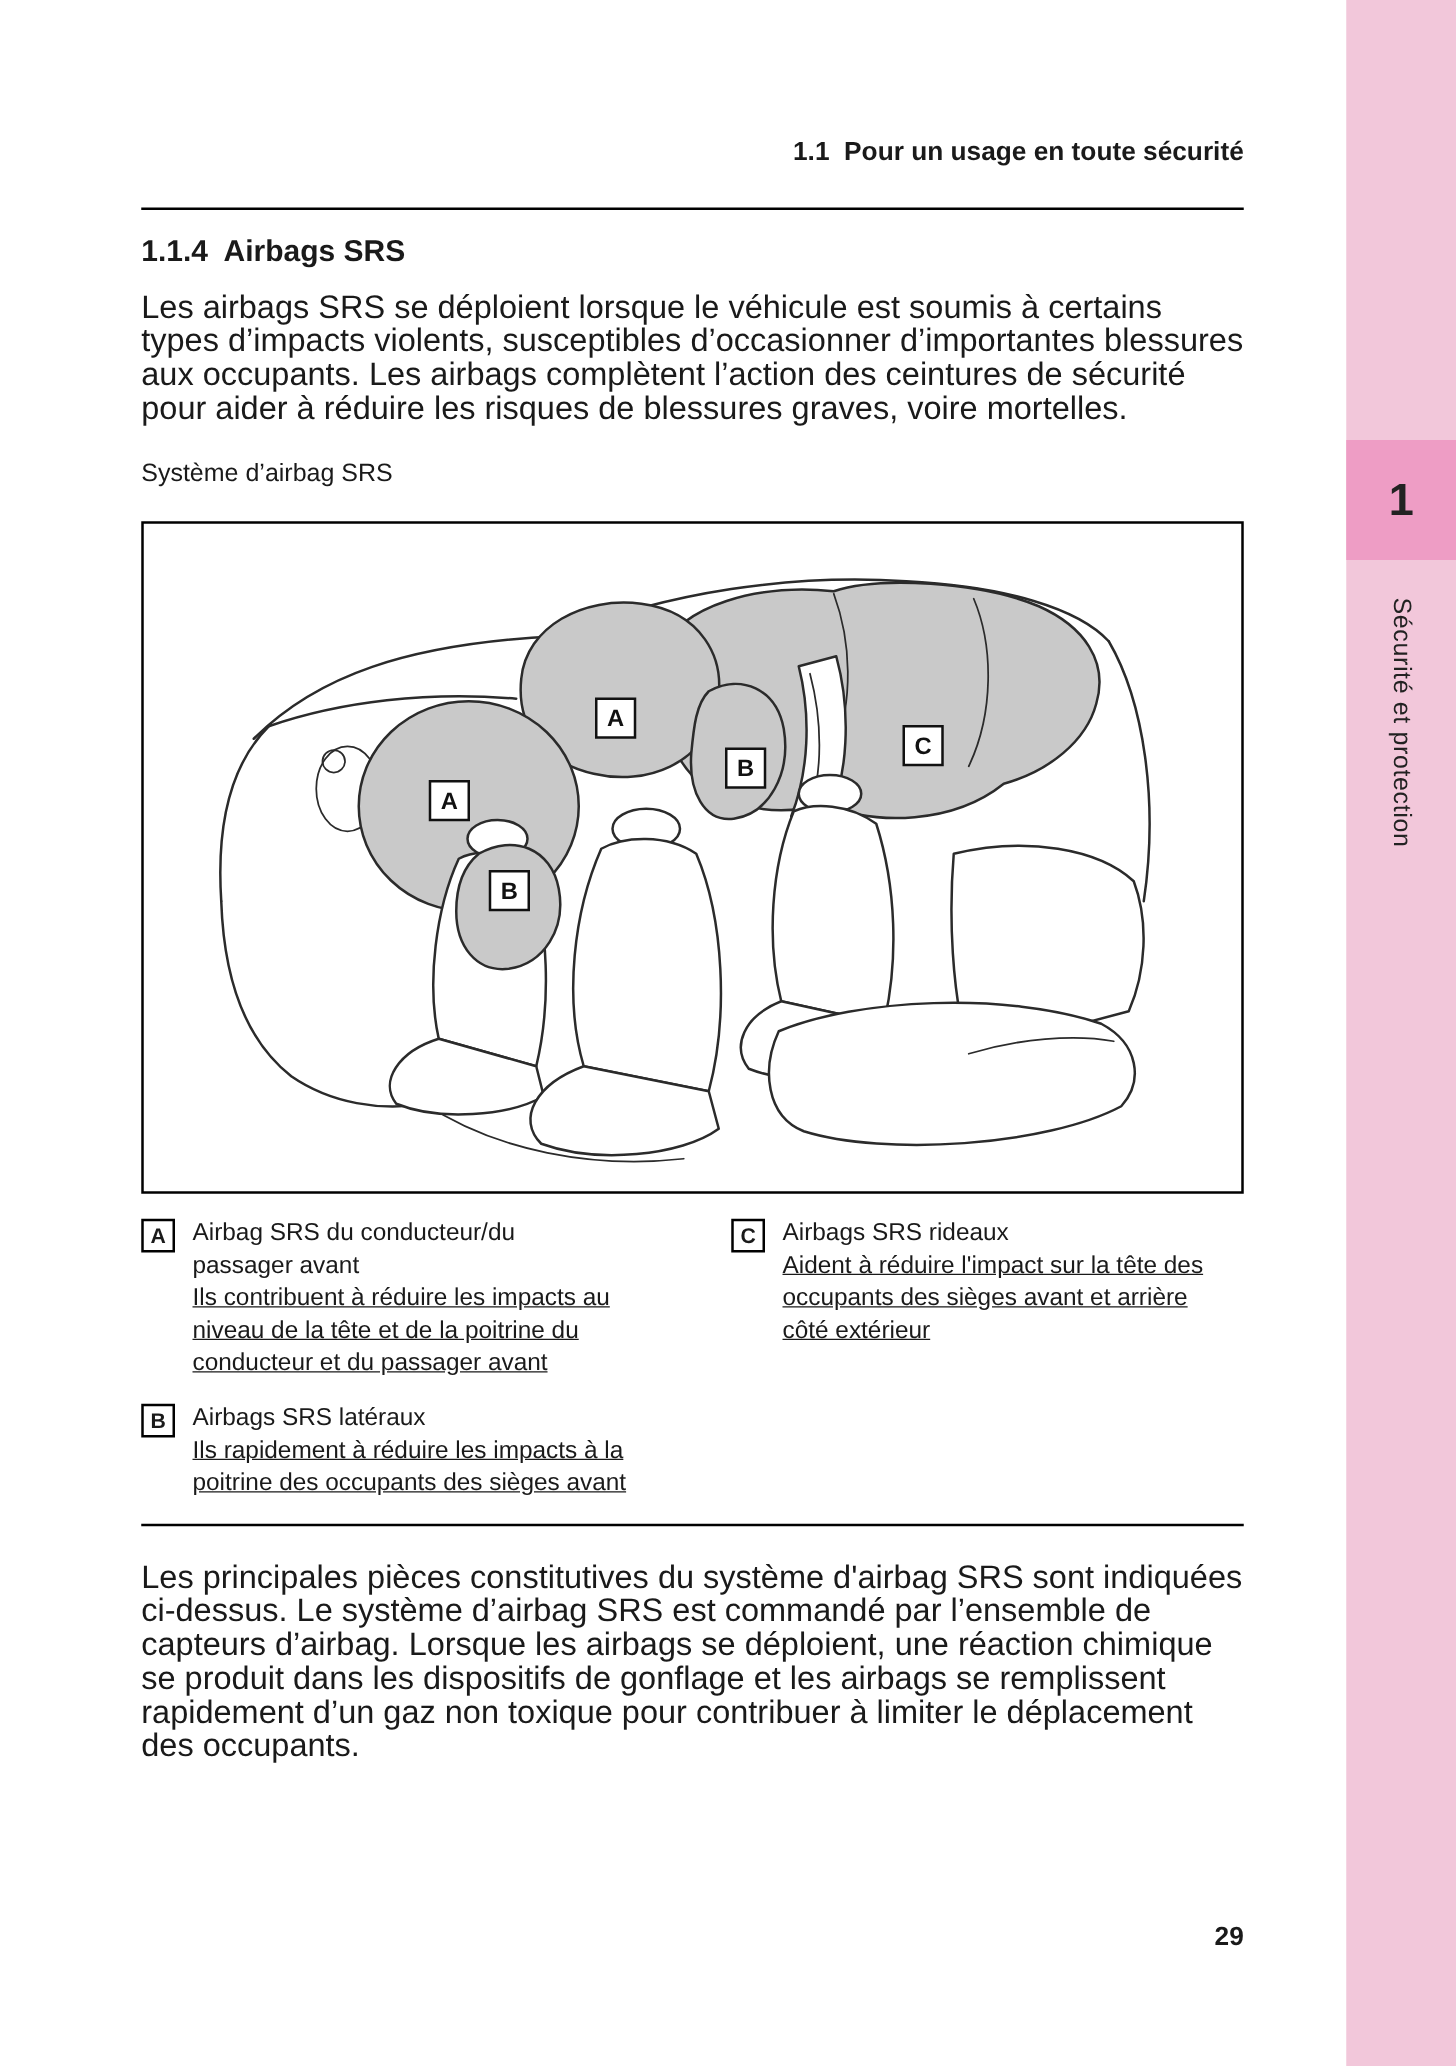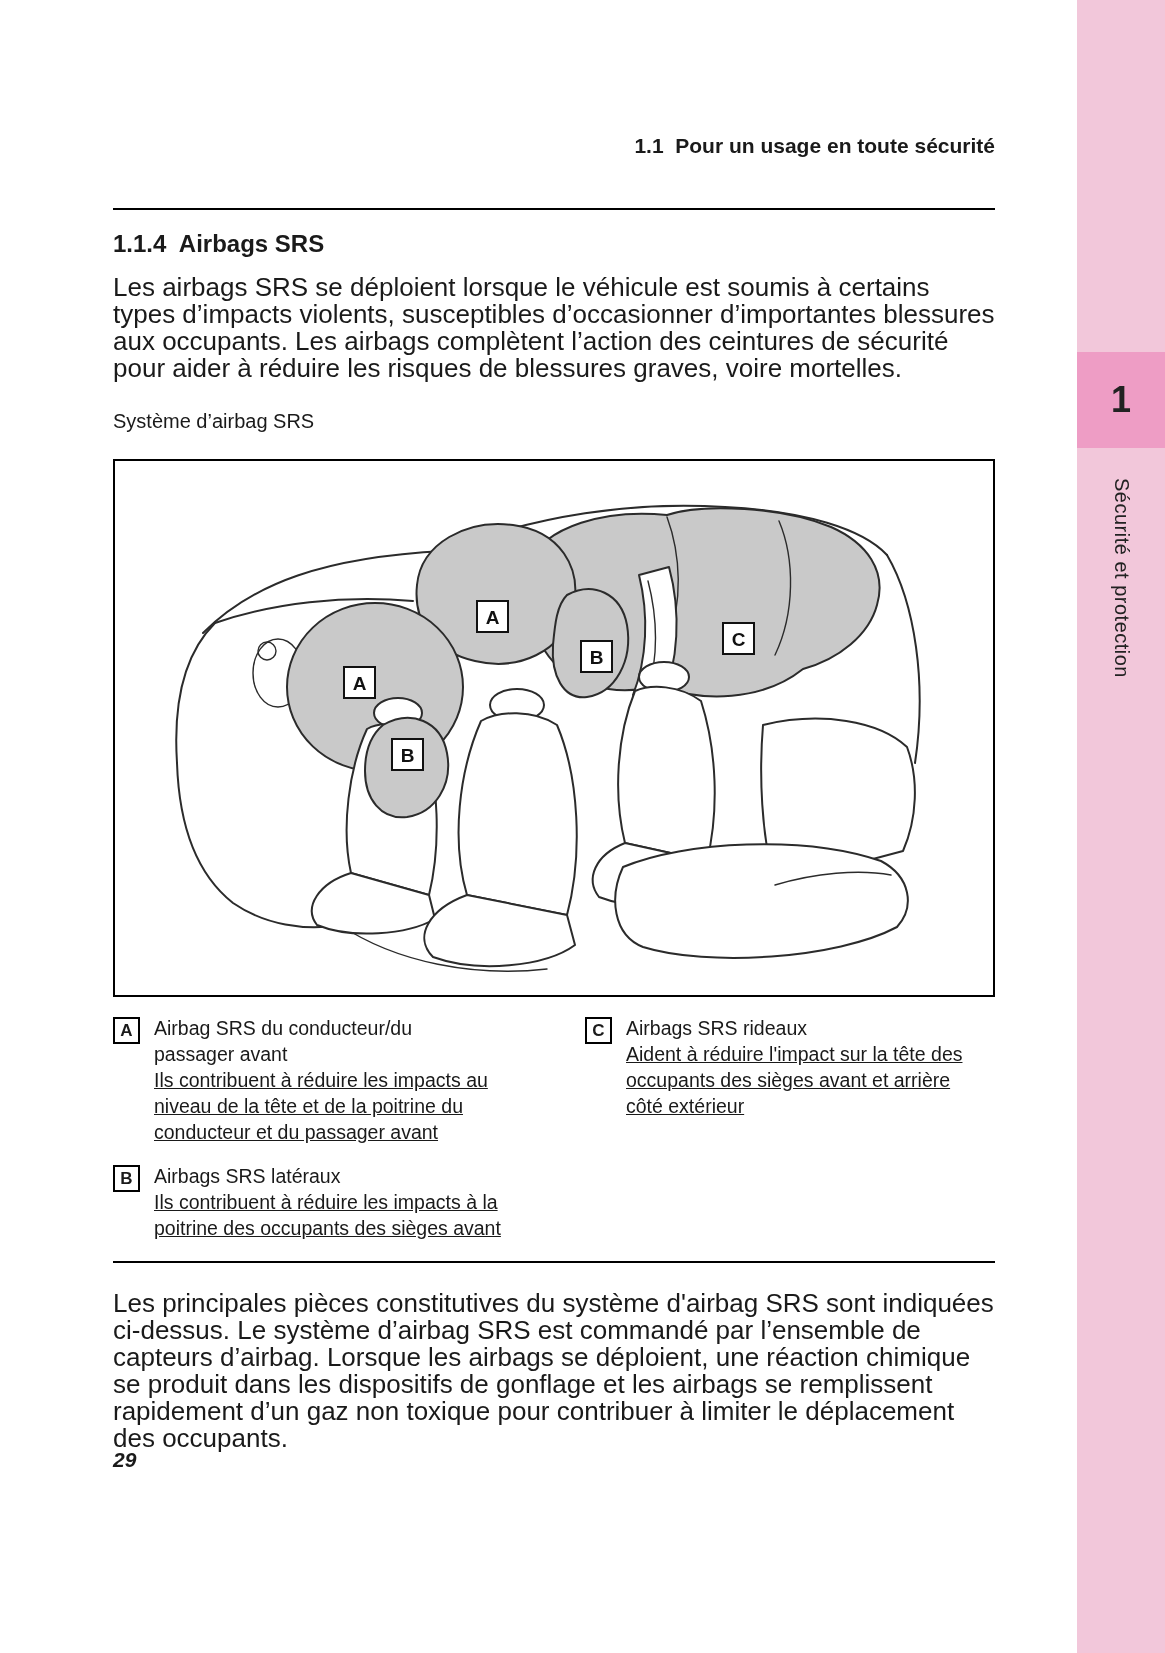--- a/index.html
+++ b/index.html
@@ -34,25 +34,24 @@
   }
 
   
   .content {
     position:absolute; left:113px; top:0;
     width:882px;
   }
   .keep-spaces { white-space:pre-wrap; }
 
   .running-header {
-    padding-top:86px; padding-bottom:26px;
+    padding-top:86px; padding-bottom:8px;
     text-align:right;
     font-size:21px; font-weight:bold;
     border-bottom:2.5px solid #000;
-    margin-top:24px;
   }
   .section-title {
     margin-top:20px;
     font-size:24px; font-weight:bold;
   }
   .body-text {
     margin-top:16px;
     font-size:26px; line-height:27px;
     text-align:left;
   }
@@ -86,23 +85,23 @@
   .legend-desc { max-width:365px;text-decoration:underline; }
   .legend-col-right .legend-desc { max-width:352px; }
 
   .rule {
     border:none; border-top:2px solid #000;
     margin-top:2px;
   }
   .closing { margin-top:27px; }
 
   .page-number {
-    position:absolute; left:113px; top:1448px;
-    width:882px; text-align:left;
-    font-size:21px; font-weight:bold;font-style:italic;
+    position:absolute; left:113px; top:1538px;
+    width:882px; text-align:right;
+    font-size:21px; font-weight:bold;
   }
 
   
   .line  { fill:none; stroke:#2b2b2b; stroke-width:2; stroke-linecap:round; stroke-linejoin:round; }
   .thin  { fill:none; stroke:#2b2b2b; stroke-width:1.4; stroke-linecap:round; }
   .seat  { fill:#ffffff; stroke:#2b2b2b; stroke-width:2; stroke-linejoin:round; }
   .airbag{ fill:var(--airbag-fill,#c9c9c9); stroke:#2b2b2b; stroke-width:2; stroke-linejoin:round; }
   .fig-label rect { fill:#ffffff; stroke:#111; stroke-width:2; }
   .fig-label text {
     font-family:"Liberation Sans",sans-serif;
@@ -221,21 +220,21 @@
         <div class="legend-text">
           <div class="legend-title">Airbag SRS du conducteur/du passager avant</div>
           <div class="legend-desc">Ils contribuent à réduire les impacts au niveau de la tête et de la poitrine du conducteur et du passager avant</div>
         </div>
       </div>
 
       <div class="legend-item">
         <span class="key-box">B</span>
         <div class="legend-text">
           <div class="legend-title">Airbags SRS latéraux</div>
-          <div class="legend-desc">Ils contribuent à réduire les impacts à la poitrine des occupants des sièges avant</div>
+          <div class="legend-desc">Ils rapidement à réduire les impacts à la poitrine des occupants des sièges avant</div>
         </div>
       </div>
 
     </div>
     <div class="legend-col-right">
 
       <div class="legend-item">
         <span class="key-box">C</span>
         <div class="legend-text">
           <div class="legend-title">Airbags SRS rideaux</div>

